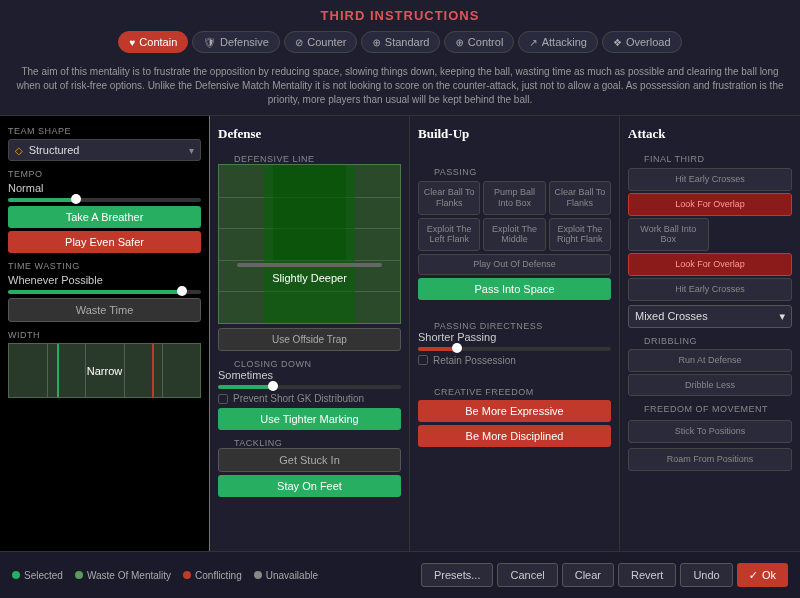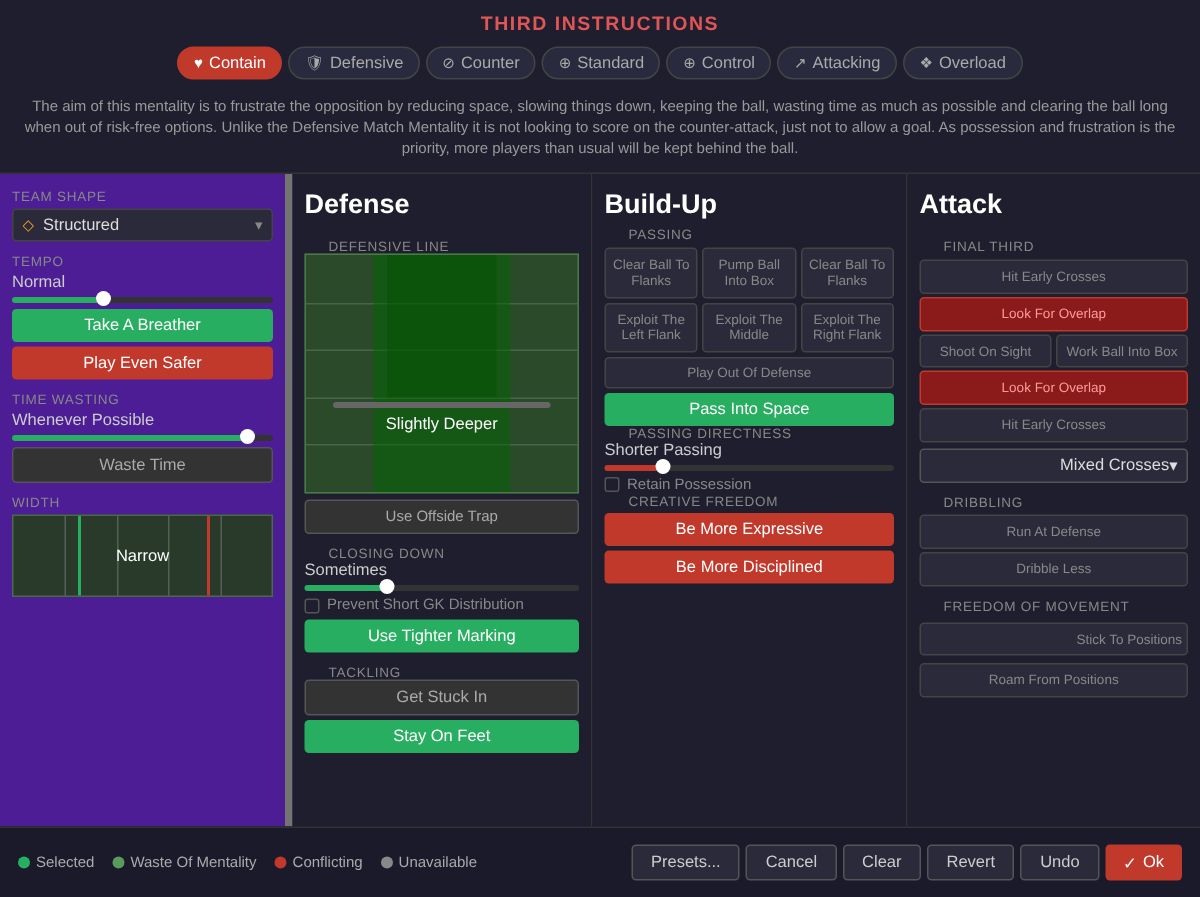--- a/index.html
+++ b/index.html
@@ -79,24 +79,24 @@
 
     
     .main-content {
       display: flex;
       flex: 1;
       overflow: hidden;
     }
 
     
     .left-panel {
-      width: 195px;
-      background: #4c1d95;
+      width: 210px;
+      background: #000000;
       padding: 10px 8px;
-      border-right: 5px solid #737373;
+      border-right: 1px solid #737373;
       display: flex;
       flex-direction: column;
       gap: 8px;
     }
     .section-label {
       font-size: 9px;
       color: #888;
       text-transform: uppercase;
       letter-spacing: 0.5px;
       margin-bottom: 3px;
@@ -232,24 +232,25 @@
     .defense-panel {
       width: 200px;
       border-right: 1px solid #333;
       background: #1e1e2e;
       padding: 10px 8px;
       display: flex;
       flex-direction: column;
       gap: 8px;
     }
     .panel-title {
-      font-size: 18px;
+      font-size: 13px;
       color: #fff;
       font-weight: bold;
       margin-bottom: 4px;
+      font-family: Liberation Serif, serif;
     }
 
     
     .def-pitch {
       background: #2a4a2a;
       height: 160px;
       position: relative;
       border: 1px solid #4a7a4a;
       overflow: hidden;
     }
@@ -281,21 +282,21 @@
     }
 
     
     .buildup-panel {
       width: 210px;
       border-right: 1px solid #333;
       background: #1e1e2e;
       padding: 10px 8px;
       display: flex;
       flex-direction: column;
-      gap: 0;
+      gap: 21px;
     }
 
     
     .attack-panel {
       flex: 1;
       background: #1e1e2e;
       padding: 10px 8px;
       display: flex;
       flex-direction: column;
       gap: 8px;
@@ -336,21 +337,21 @@
       background: #2a2a3a;
       border: 1px solid #555;
       border-radius: 3px;
       padding: 4px 6px;
       color: #ddd;
       font-size: 11px;
       flex: 1;
       cursor: pointer;
       display: flex;
       align-items: center;
-      justify-content: flex-end;
+      justify-content: space-between;
     }
 
     
     .footer {
       height: 47px;
       background: #1a1a2a;
       border-top: 1px solid #333;
       display: flex;
       align-items: center;
       padding: 0 12px;
@@ -609,40 +610,39 @@
     <div class="attack-panel">
       <div class="panel-title">Attack</div>
 
       <div>
         <div class="sub-section-label">FINAL THIRD</div>
         <div style="margin-top:4px;">
           <button class="instr-btn dark" style="width:100%;margin-bottom:2px;">Hit Early Crosses</button>
         </div>
         <button class="instr-btn red" style="width:100%;margin-bottom:2px;">Look For Overlap</button>
         <div class="instr-grid-2" style="margin-bottom:2px;">
-          <button class="instr-btn dark">Shoot On Sight</button>
           <button class="instr-btn dark">Work Ball Into Box</button>
         </div>
         <button class="instr-btn red" style="width:100%;margin-bottom:2px;">Look For Overlap</button>
         <button class="instr-btn dark" style="width:100%;margin-bottom:4px;">Hit Early Crosses</button>
         <div class="dropdown-select">
           <span>Mixed Crosses</span>
           <span>▾</span>
         </div>
       </div>
 
       <div>
         <div class="sub-section-label">DRIBBLING</div>
         <button class="instr-btn dark" style="width:100%;margin-top:3px;margin-bottom:2px;">Run At Defense</button>
         <button class="instr-btn dark" style="width:100%;">Dribble Less</button>
       </div>
 
       <div class="freedom-row">
         <div class="sub-section-label">FREEDOM OF MOVEMENT</div>
-        <button class="instr-btn dark" style="width:100%;margin-top:3px;margin-bottom:2px;text-align:right;">Stick To Positions</button>
+        <button class="instr-btn dark" style="width:100%;margin-top:3px;margin-bottom:2px;">Stick To Positions</button>
         <button class="instr-btn dark" style="width:100%;">Roam From Positions</button>
       </div>
     </div>
 
   </div>
 
   <div class="footer">
     <div class="legend-item">
       <div class="legend-dot" style="background:#27ae60;"></div>
       <span>Selected</span>

